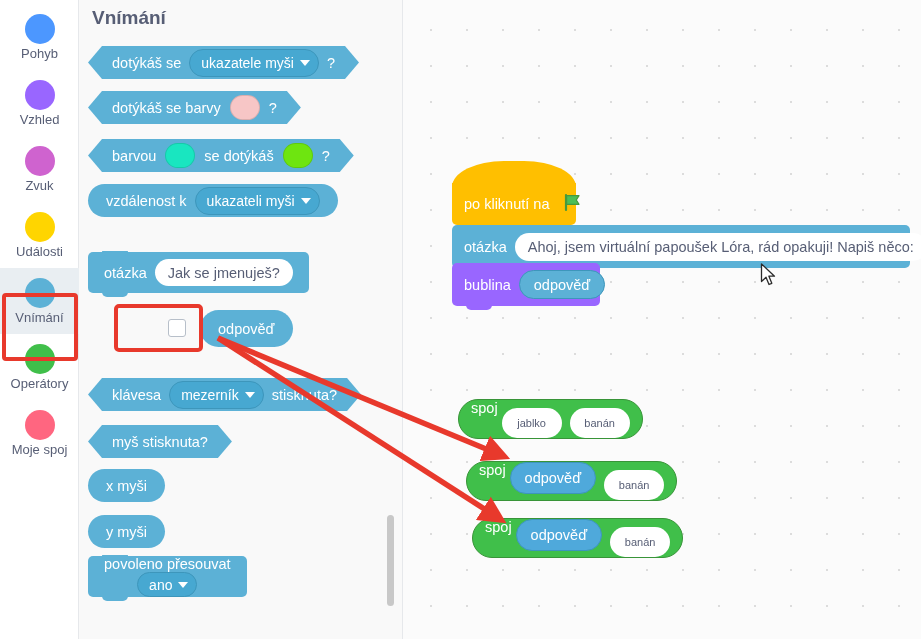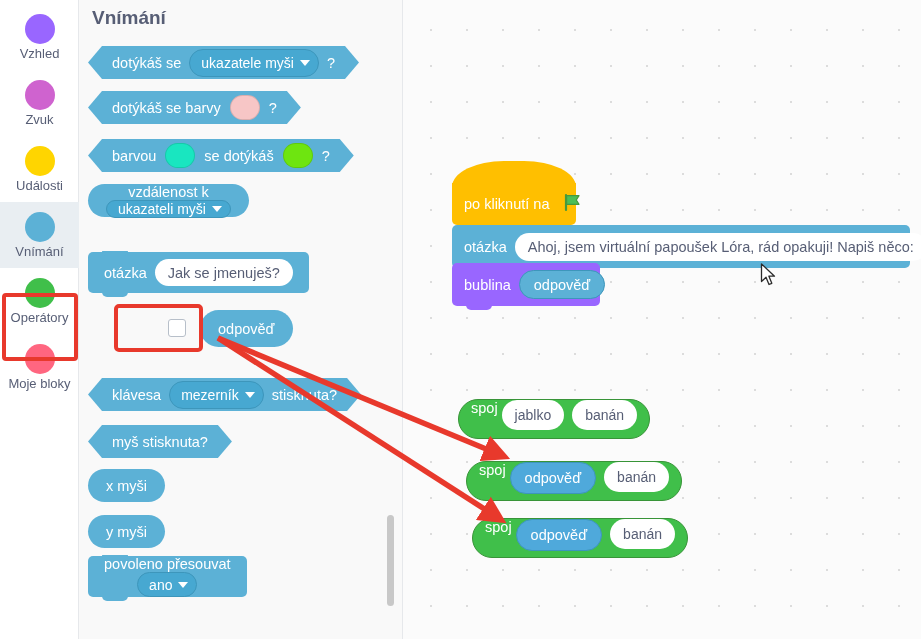--- a/index.html
+++ b/index.html
@@ -251,22 +251,22 @@
     color: #fff; font-size: 14.5px;
     white-space: nowrap;
   }
   .op-rep .white-oval {
     display: inline-flex; align-items: center;
     justify-content: center;
     background: #ffffff;
     height: 30px; min-width: 60px;
     border-radius: 16px;
     padding: 0 13px;
-    color: #575e75; font-size: 14px;
-    margin: 0 4px;
+    color: #575e75; font-size: 11px;
+    margin: 8px 4px;
   }
   .op-rep .blue-oval {
     display: inline-flex; align-items: center;
     justify-content: center;
     background: #4FA9DB;
     border: 1px solid #3d96bb;
     height: 32px;
     border-radius: 17px;
     padding: 0 14px;
     color: #ffffff; font-size: 14.5px;
@@ -289,20 +289,24 @@
     pointer-events: none;
   }
 </style>
 </head>
 <body>
 
 <div id="app">
 
   <div class="cat-sidebar">
     <div class="cat-item">
+      <div class="cat-dot" style="background:#4C97FF"></div>
+      <div class="cat-label">Pohyb</div>
+    </div>
+    <div class="cat-item">
       <div class="cat-dot" style="background:#9966FF"></div>
       <div class="cat-label">Vzhled</div>
     </div>
     <div class="cat-item">
       <div class="cat-dot" style="background:#CF63CF"></div>
       <div class="cat-label">Zvuk</div>
     </div>
     <div class="cat-item">
       <div class="cat-dot" style="background:#FFD500"></div>
       <div class="cat-label">Události</div>
@@ -310,21 +314,21 @@
     <div class="cat-item selected">
       <div class="cat-dot" style="background:#5CB1D6"></div>
       <div class="cat-label">Vnímání</div>
     </div>
     <div class="cat-item">
       <div class="cat-dot" style="background:#40BF4A"></div>
       <div class="cat-label">Operátory</div>
     </div>
     <div class="cat-item">
       <div class="cat-dot" style="background:#FF6680"></div>
-      <div class="cat-label">Moje bloky</div>
+      <div class="cat-label">Moje spoj</div>
     </div>
   </div>
   <div class="cat-highlight"></div>
 
   <div class="palette">
     <div class="palette-title">Vnímání</div>
 
     <div class="blk bool-hex" style="left:9px; top:46px;text-align:right;">
       <span class="txt">dotýkáš se</span>
       <span class="dd">
@@ -341,21 +345,21 @@
     </div>
 
     <div class="blk bool-hex" style="left:9px; top:139px;">
       <span class="txt">barvou</span>
       <span class="swatch" style="background:#19E6C0"></span>
       <span class="txt">se dotýkáš</span>
       <span class="swatch" style="background:#6EE510"></span>
       <span class="txt">?</span>
     </div>
 
-    <div class="blk rep" style="left:9px; top:184px;flex-direction:column;">
+    <div class="blk rep" style="left:9px; top:184px;">
       <span class="txt">vzdálenost k</span>
       <span class="dd">
         <span>ukazateli myši</span>
         <span class="caret"></span>
       </span>
     </div>
 
     <div class="blk stack" style="left:9px; top:252px;">
       <span class="txt">otázka</span>
       <span class="oval-input">Jak se jmenuješ?</span>

